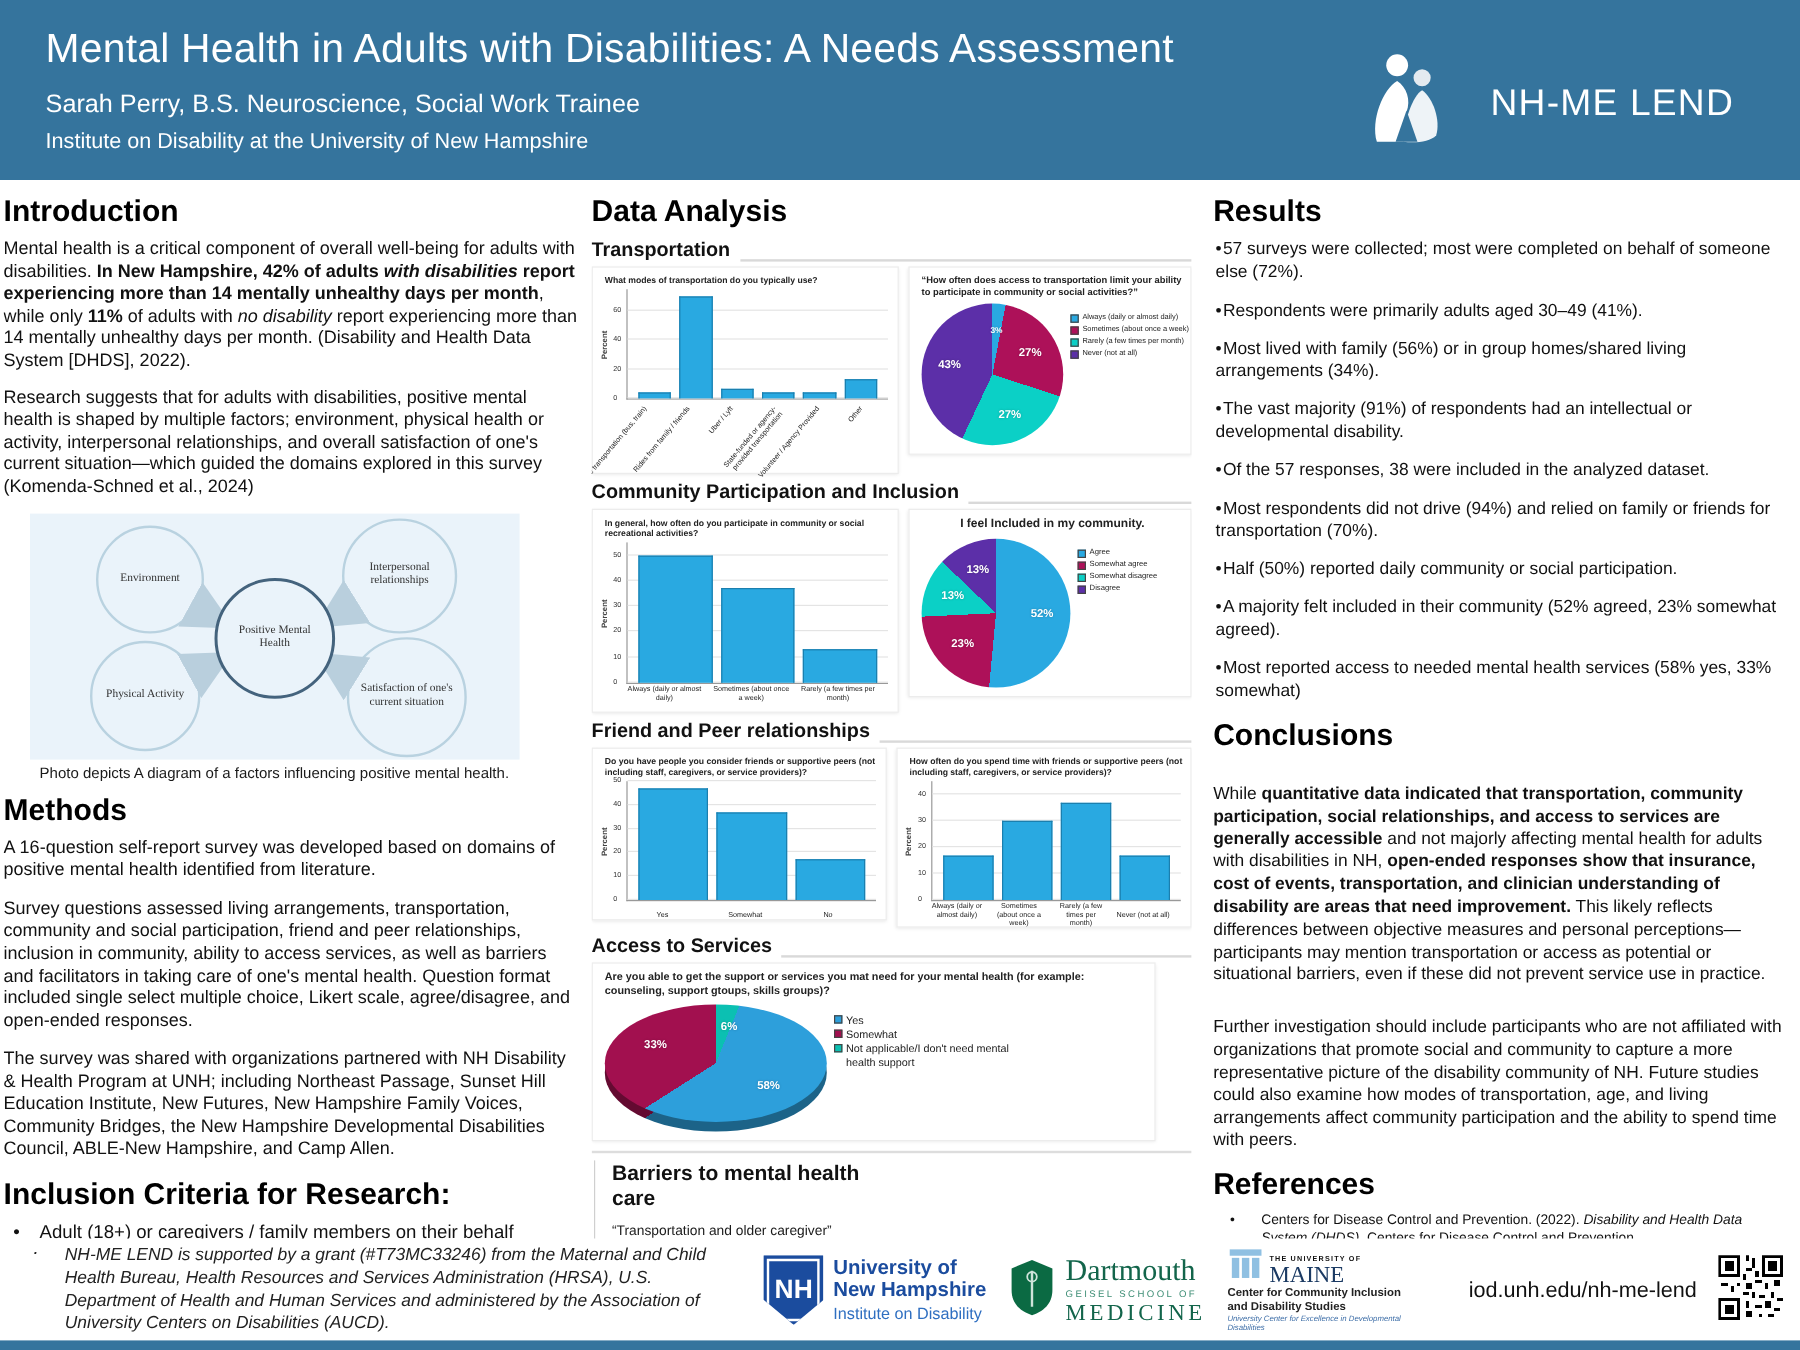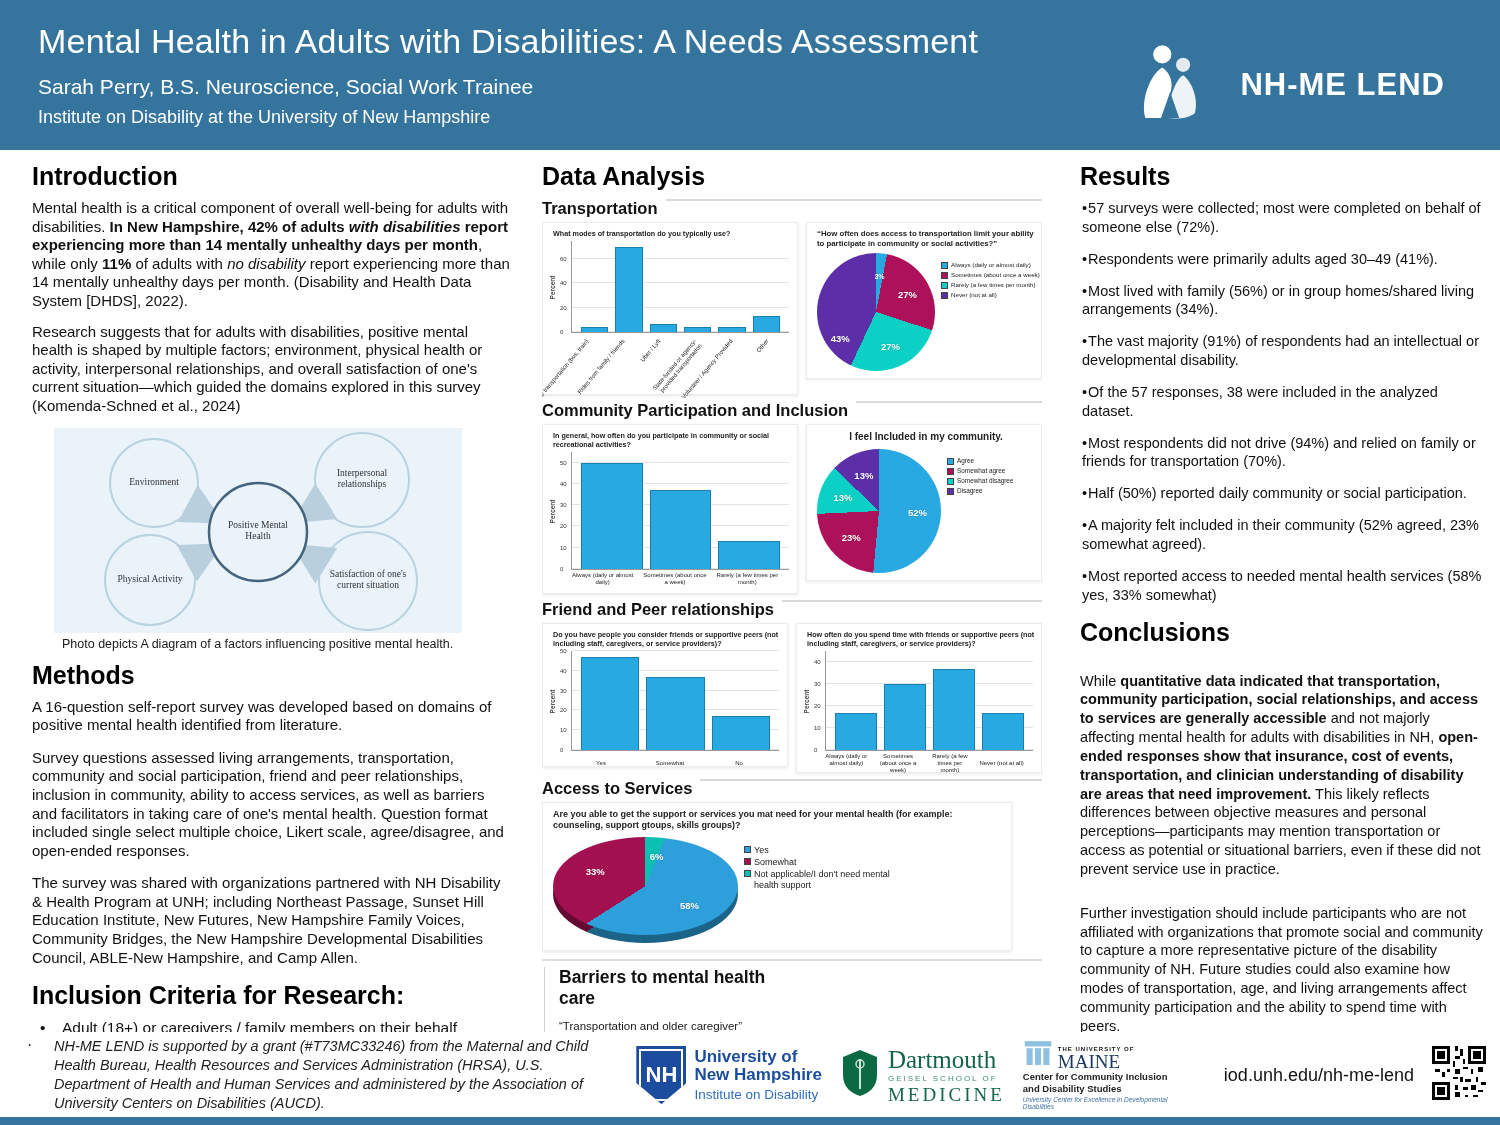--- a/index.html
+++ b/index.html
@@ -6,44 +6,44 @@
   html,body { width:1500px; height:1125px; }
   body { font-family:"Liberation Sans", sans-serif; background:#fff; color:#111; overflow:hidden; }
   .poster { width:1500px; height:1125px; position:relative; background:#fff; }
 
   
   header { height:150px; background:#35749D; color:#fff; padding:22px 0 15px 38px; position:relative; }
   header h1 { font-size:34px; font-weight:400; letter-spacing:0.2px; margin-bottom:14px; }
   header .auth { font-size:21px; margin-bottom:8px; }
   header .affil { font-size:18px; }
   .lend-logo { position:absolute; right:55px; top:42px; display:flex; align-items:center; gap:10px; }
-  .lend-logo .logo-text { font-size:31px; font-weight:700; letter-spacing:1px; color:#fff;margin-left:17px; }
-
-  
-  .columns { display:flex; height:882px; padding:8px 12px 0 32px; gap:32px; }
+  .lend-logo .logo-text { font-size:31px; font-weight:400; letter-spacing:1px; color:#fff;margin-left:17px; }
+
+  
+  .columns { display:flex; height:882px; padding:8px 12px 0 3px; gap:12px; }
   .col { overflow:hidden; }
   .col.left { width:478px; }
   .col.mid  { width:500px; }
   .col.right{ flex:1; padding-left:6px; }
   h2.sec { font-size:25px; font-weight:700; margin:4px 0 8px 0; color:#000; }
   .col.left p, .mp { font-size:15px; line-height:1.24; margin-bottom:12px; }
   .mp { margin-bottom:14px; }
 
   
   .diagram { position:relative; width:408px; height:205px; background:#eaf3fa; margin:4px 0 4px 22px; }
   .diagram .dlabel { position:absolute; transform:translate(-50%,-50%); width:86px; text-align:center;
     font-family:"Liberation Serif", serif; font-size:9.5px; color:#333; line-height:1.25; }
   .caption { font-size:12.5px; color:#1a1a1a; margin:4px 0 10px 30px; }
 
   
   .inc-item { font-size:15.5px; margin:0 0 16px 8px; padding-left:22px; position:relative; line-height:1.25; }
   .inc-item::before { content:"•"; position:absolute; left:0; top:0; }
 
   
-  .subhead { display:flex; align-items:flex-start; gap:8px; margin:2px 0 4px 0; }
+  .subhead { display:flex; align-items:flex-end; gap:8px; margin:2px 0 4px 0; }
   .subhead span { font-size:16.5px; font-weight:700; white-space:nowrap; }
   .subhead i.rule { flex:1; height:2px; background:#d9d9d9; }
   .crow { display:flex; gap:8px; margin-bottom:6px; align-items:flex-start; }
   .card { background:#fff; border:1px solid #ececec; box-shadow:0 1px 3px rgba(0,0,0,.10); padding:5px 4px 3px 4px; }
 
   .chart-title { font-weight:700; color:#222; margin:1px 2px 3px 6px; line-height:1.25; }
   .bar-body { display:flex; }
   .ylab { width:11px; display:flex; align-items:center; justify-content:center; }
   .ylab span { transform:rotate(-90deg); font-size:6.5px; font-weight:700; color:#444; white-space:nowrap; }
   .plot { position:relative; flex:1; border-left:1px solid #999; border-bottom:1px solid #999; margin-left:13px; margin-right:4px; }
@@ -239,21 +239,21 @@
             </div>
           </div>
         <div class="card" style="width:236px;">
             <div class="chart-title" style="font-size: 7.8px;">“How often does access to transportation limit your ability to participate in community or social activities?”</div>
             <div class="pie-row">
               <div class="pie-wrap" style="width: 118px; height: 118px;">
                 <div class="pie" style="width: 118px; height: 118px; background: conic-gradient(rgb(41, 169, 225) 0%, rgb(41, 169, 225) 3%, rgb(173, 17, 89) 3%, rgb(173, 17, 89) 30%, rgb(11, 208, 198) 30%, rgb(11, 208, 198) 57%, rgb(92, 47, 168) 57%, rgb(92, 47, 168) 100%);"></div>
                 <span class="plabel" style="left: 62.4425px; top: 22.5823px; font-size: 7px;">3%</span>
                 <span class="plabel" style="left: 90.4859px; top: 40.3793px; font-size: 9.5px;">27%</span>
                 <span class="plabel" style="left: 73.5277px; top: 92.5715px; font-size: 9.5px;">27%</span>
-                <span class="plabel" style="left: 23.301px; top: 51.0203px; font-size: 9.5px; margin-top: 34px;">43%</span>
+                <span class="plabel" style="left: 23.301px; top: 51.0203px; font-size: 9.5px;">43%</span>
               </div>
               <div class="legend">
                 <div class="li">
                   <span class="sw" style="background: rgb(41, 169, 225);"></span>
                   <span class="lt" style="font-size: 6.2px; width: 100px;">Always (daily or almost daily)</span>
                 </div>
                 <div class="li">
                   <span class="sw" style="background: rgb(173, 17, 89);"></span>
                   <span class="lt" style="font-size: 6.2px; width: 100px;">Sometimes (about once a week)</span>
                 </div>

